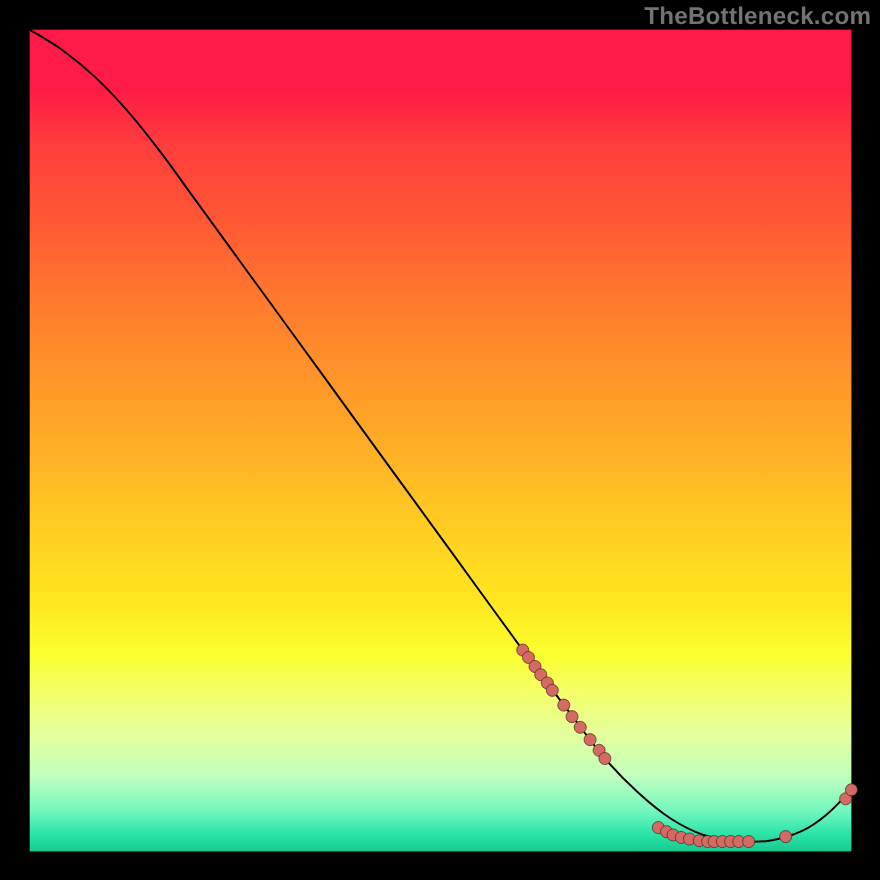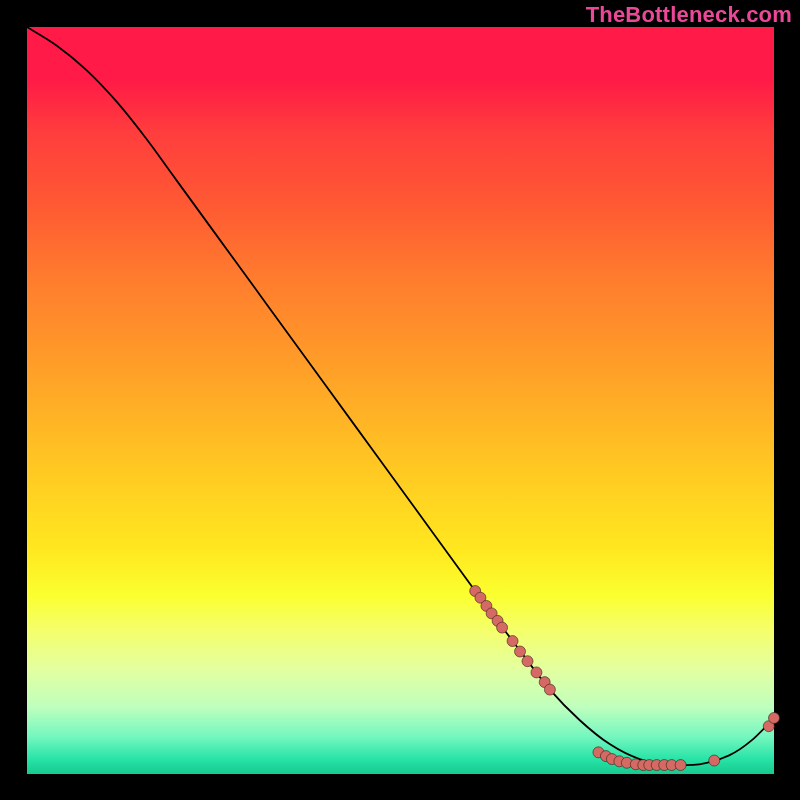--- a/index.html
+++ b/index.html
@@ -46,21 +46,21 @@
     height: 747px;
     overflow: visible;
   }
   .watermark {
     position: absolute;
     top: 2px;
     right: 8px;
     font-family: Arial, Helvetica, sans-serif;
     font-size: 22px;
     font-weight: 600;
-    color: #ec4899;
+    color: #737373;
     letter-spacing: 0.2px;
     user-select: none;
   }
 </style>
 </head>
 <body>
 
 <div class="stage">
   <div class="plot"></div>
 

